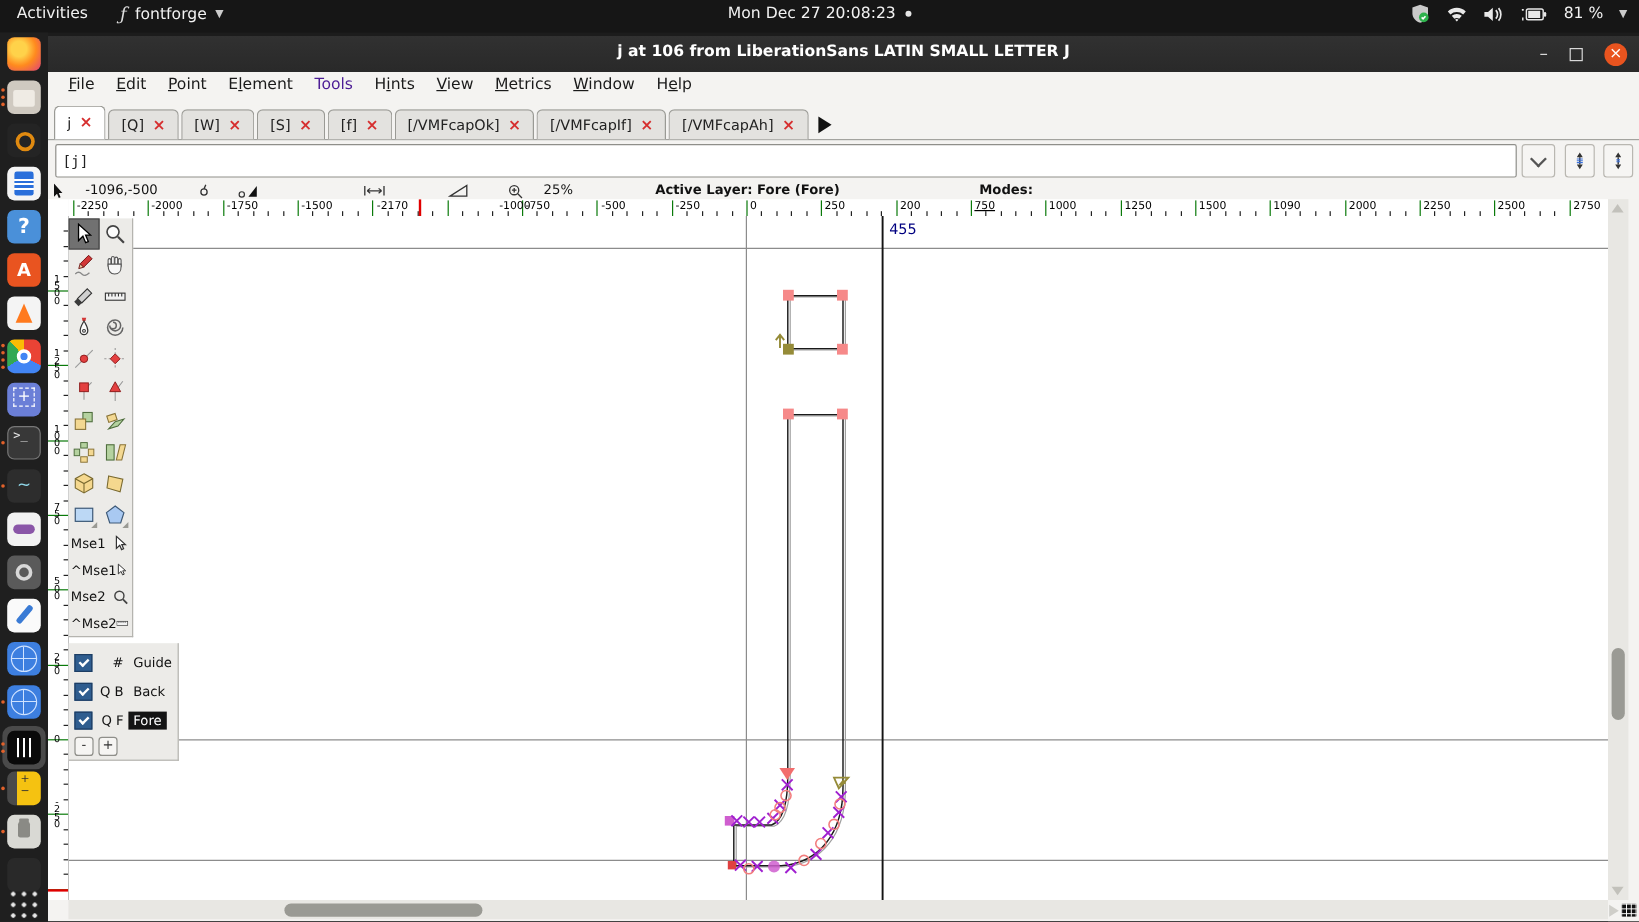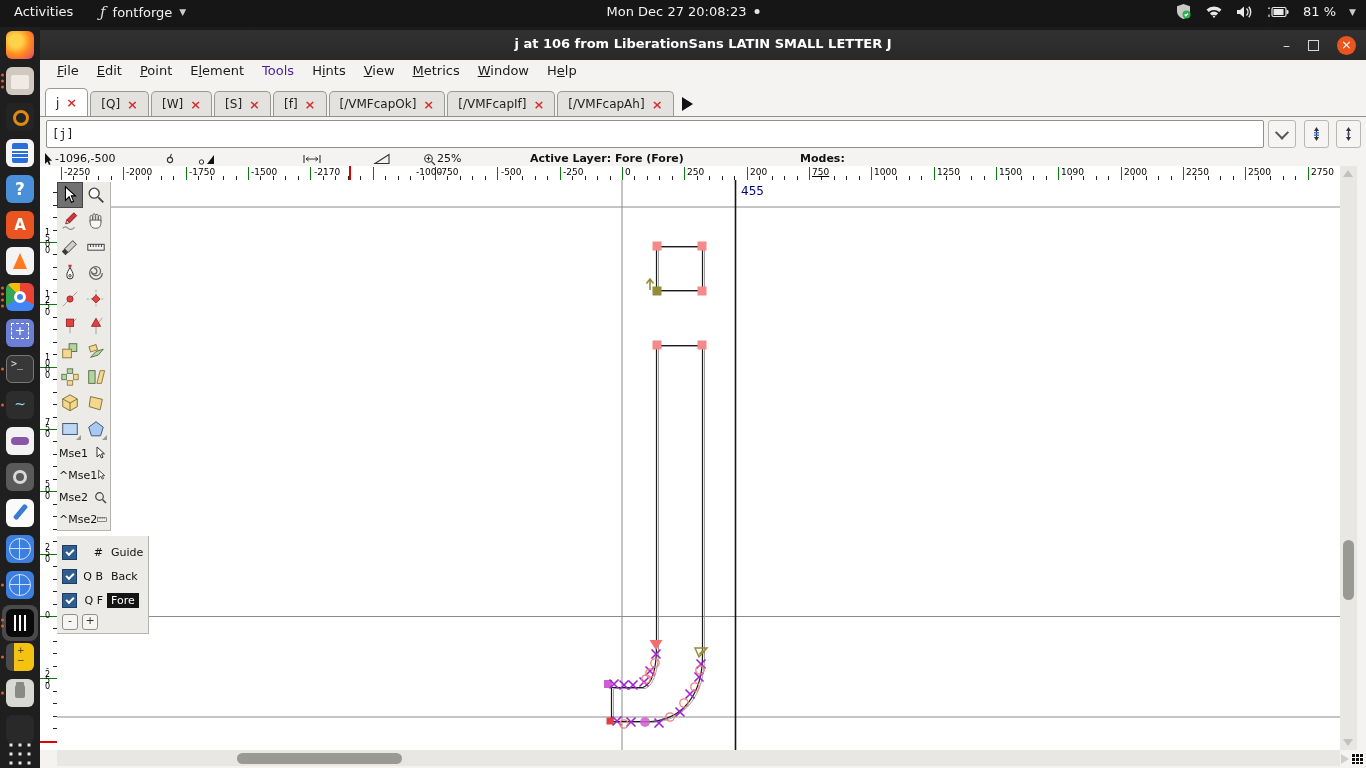--- a/index.html
+++ b/index.html
@@ -69,21 +69,21 @@
   
   #inputrow{position:absolute;left:40px;top:117px;width:1326px;height:35px;background:#f4f3f1;}
   #word-input{position:absolute;left:6px;top:3px;width:1206px;height:26px;border:1px solid #8f8f8a;border-radius:2px;font-family:"DejaVu Sans Mono",monospace;font-size:12px;padding:0 5px;background:#fff;color:#222;}
   .mini-btn{position:absolute;top:3px;height:28px;background:#f6f5f3;border:1px solid #b9b7b1;border-radius:3px;box-sizing:border-box;display:flex;align-items:center;justify-content:center;}
   #dd-btn{left:1228px;width:28px;}
   #spin-up{left:1264px;width:25px;}
   #spin-dn{left:1296px;width:25px;}
   .chev{width:8px;height:8px;border-right:2px solid #555;border-bottom:2px solid #555;transform:rotate(45deg) translate(-1px,-1px);}
   
   #infobar{position:absolute;left:40px;top:152px;width:1326px;height:14px;background:#f4f3f1;font-size:11px;color:#111;}
-  #infobar span{position:absolute;top:0;line-height:14px;white-space:nowrap;}
+  #infobar span{position:absolute;top:0;line-height:14px;white-space:nowrap;margin-left:16px;}
   #infobar .ib-icon{position:absolute;top:1px;}
   
   #hruler{position:absolute;left:57px;top:166px;width:1283px;height:14px;background:#fff;border-bottom:1px solid #000;overflow:hidden;}
   .htick-major{position:absolute;top:1px;width:1px;height:13px;background:#0a7a0a;}
   .htick-minor{position:absolute;top:10px;width:1px;height:4px;background:#222;}
   .hlabel{position:absolute;top:1px;font-size:9px;color:#000;}
   .hmarker{position:absolute;top:0;width:2px;height:14px;background:#e00000;}
   #ruler-corner{position:absolute;left:40px;top:166px;width:17px;height:14px;background:#fff;border-bottom:1px solid #000;}
   #vruler{position:absolute;left:40px;top:180px;width:17px;height:570px;background:#fff;border-right:1px solid #000;overflow:hidden;}
   .vtick-major{position:absolute;left:0;height:1px;width:17px;background:#0a7a0a;}

